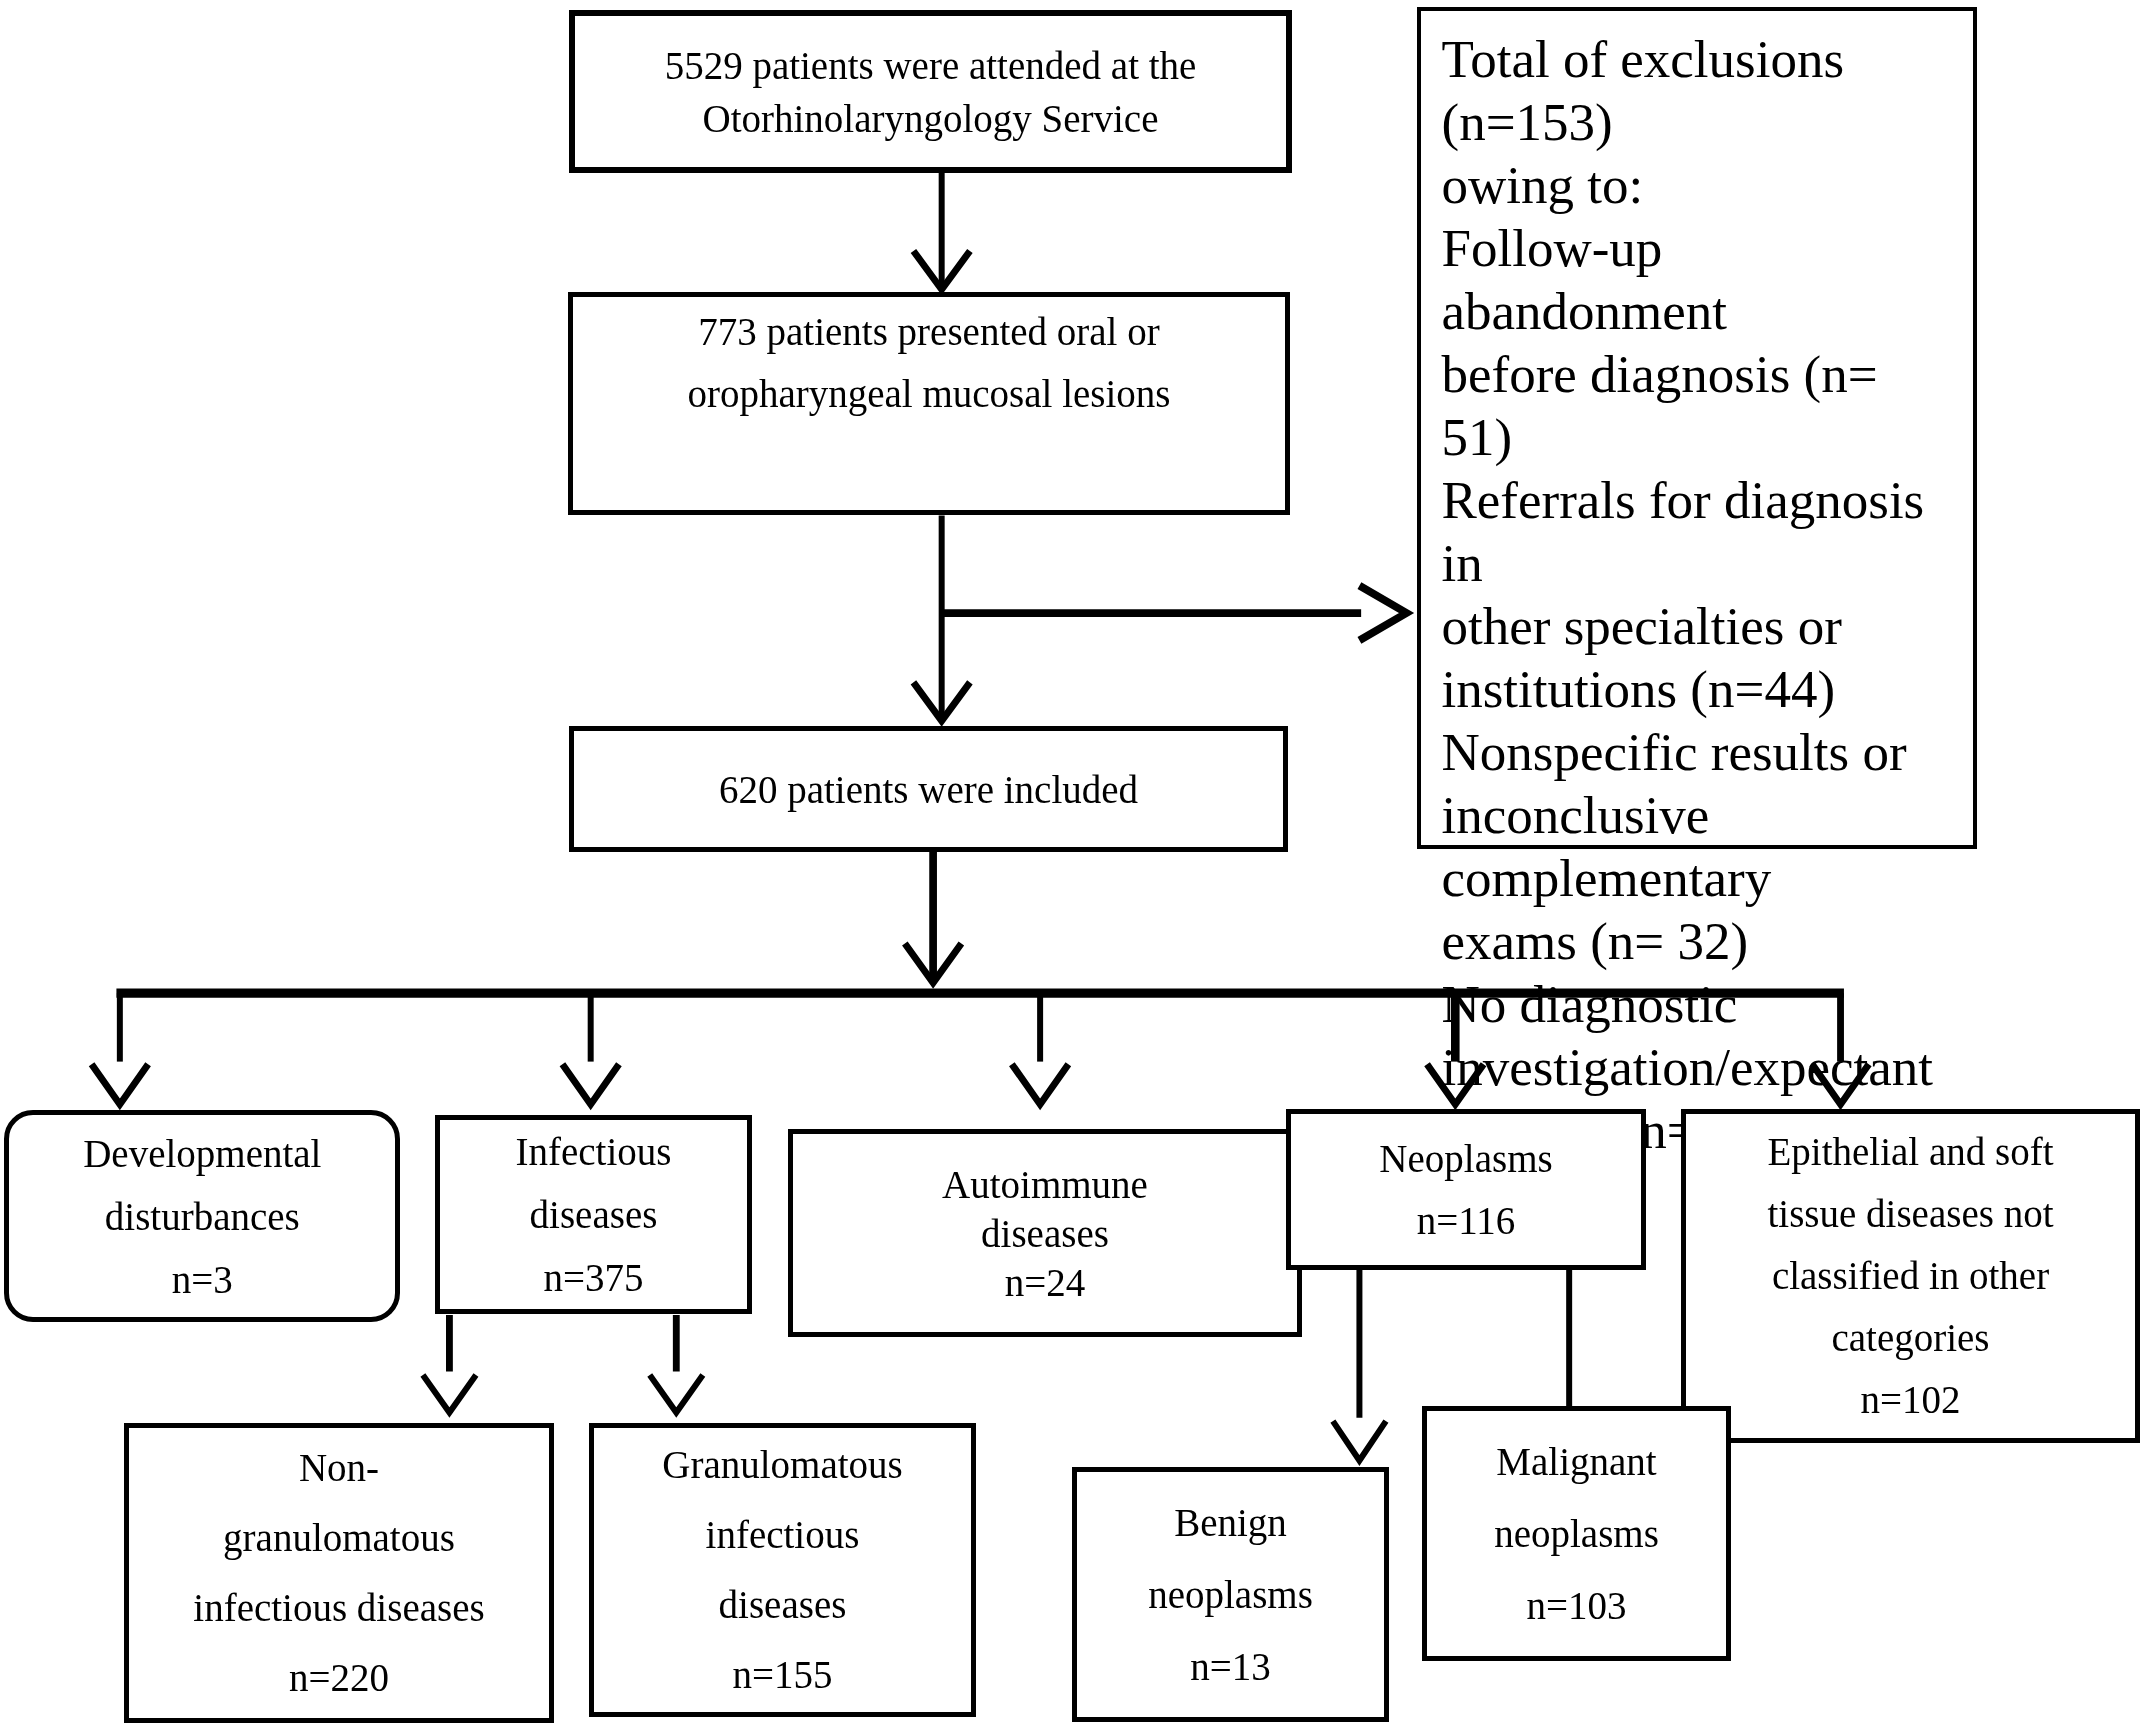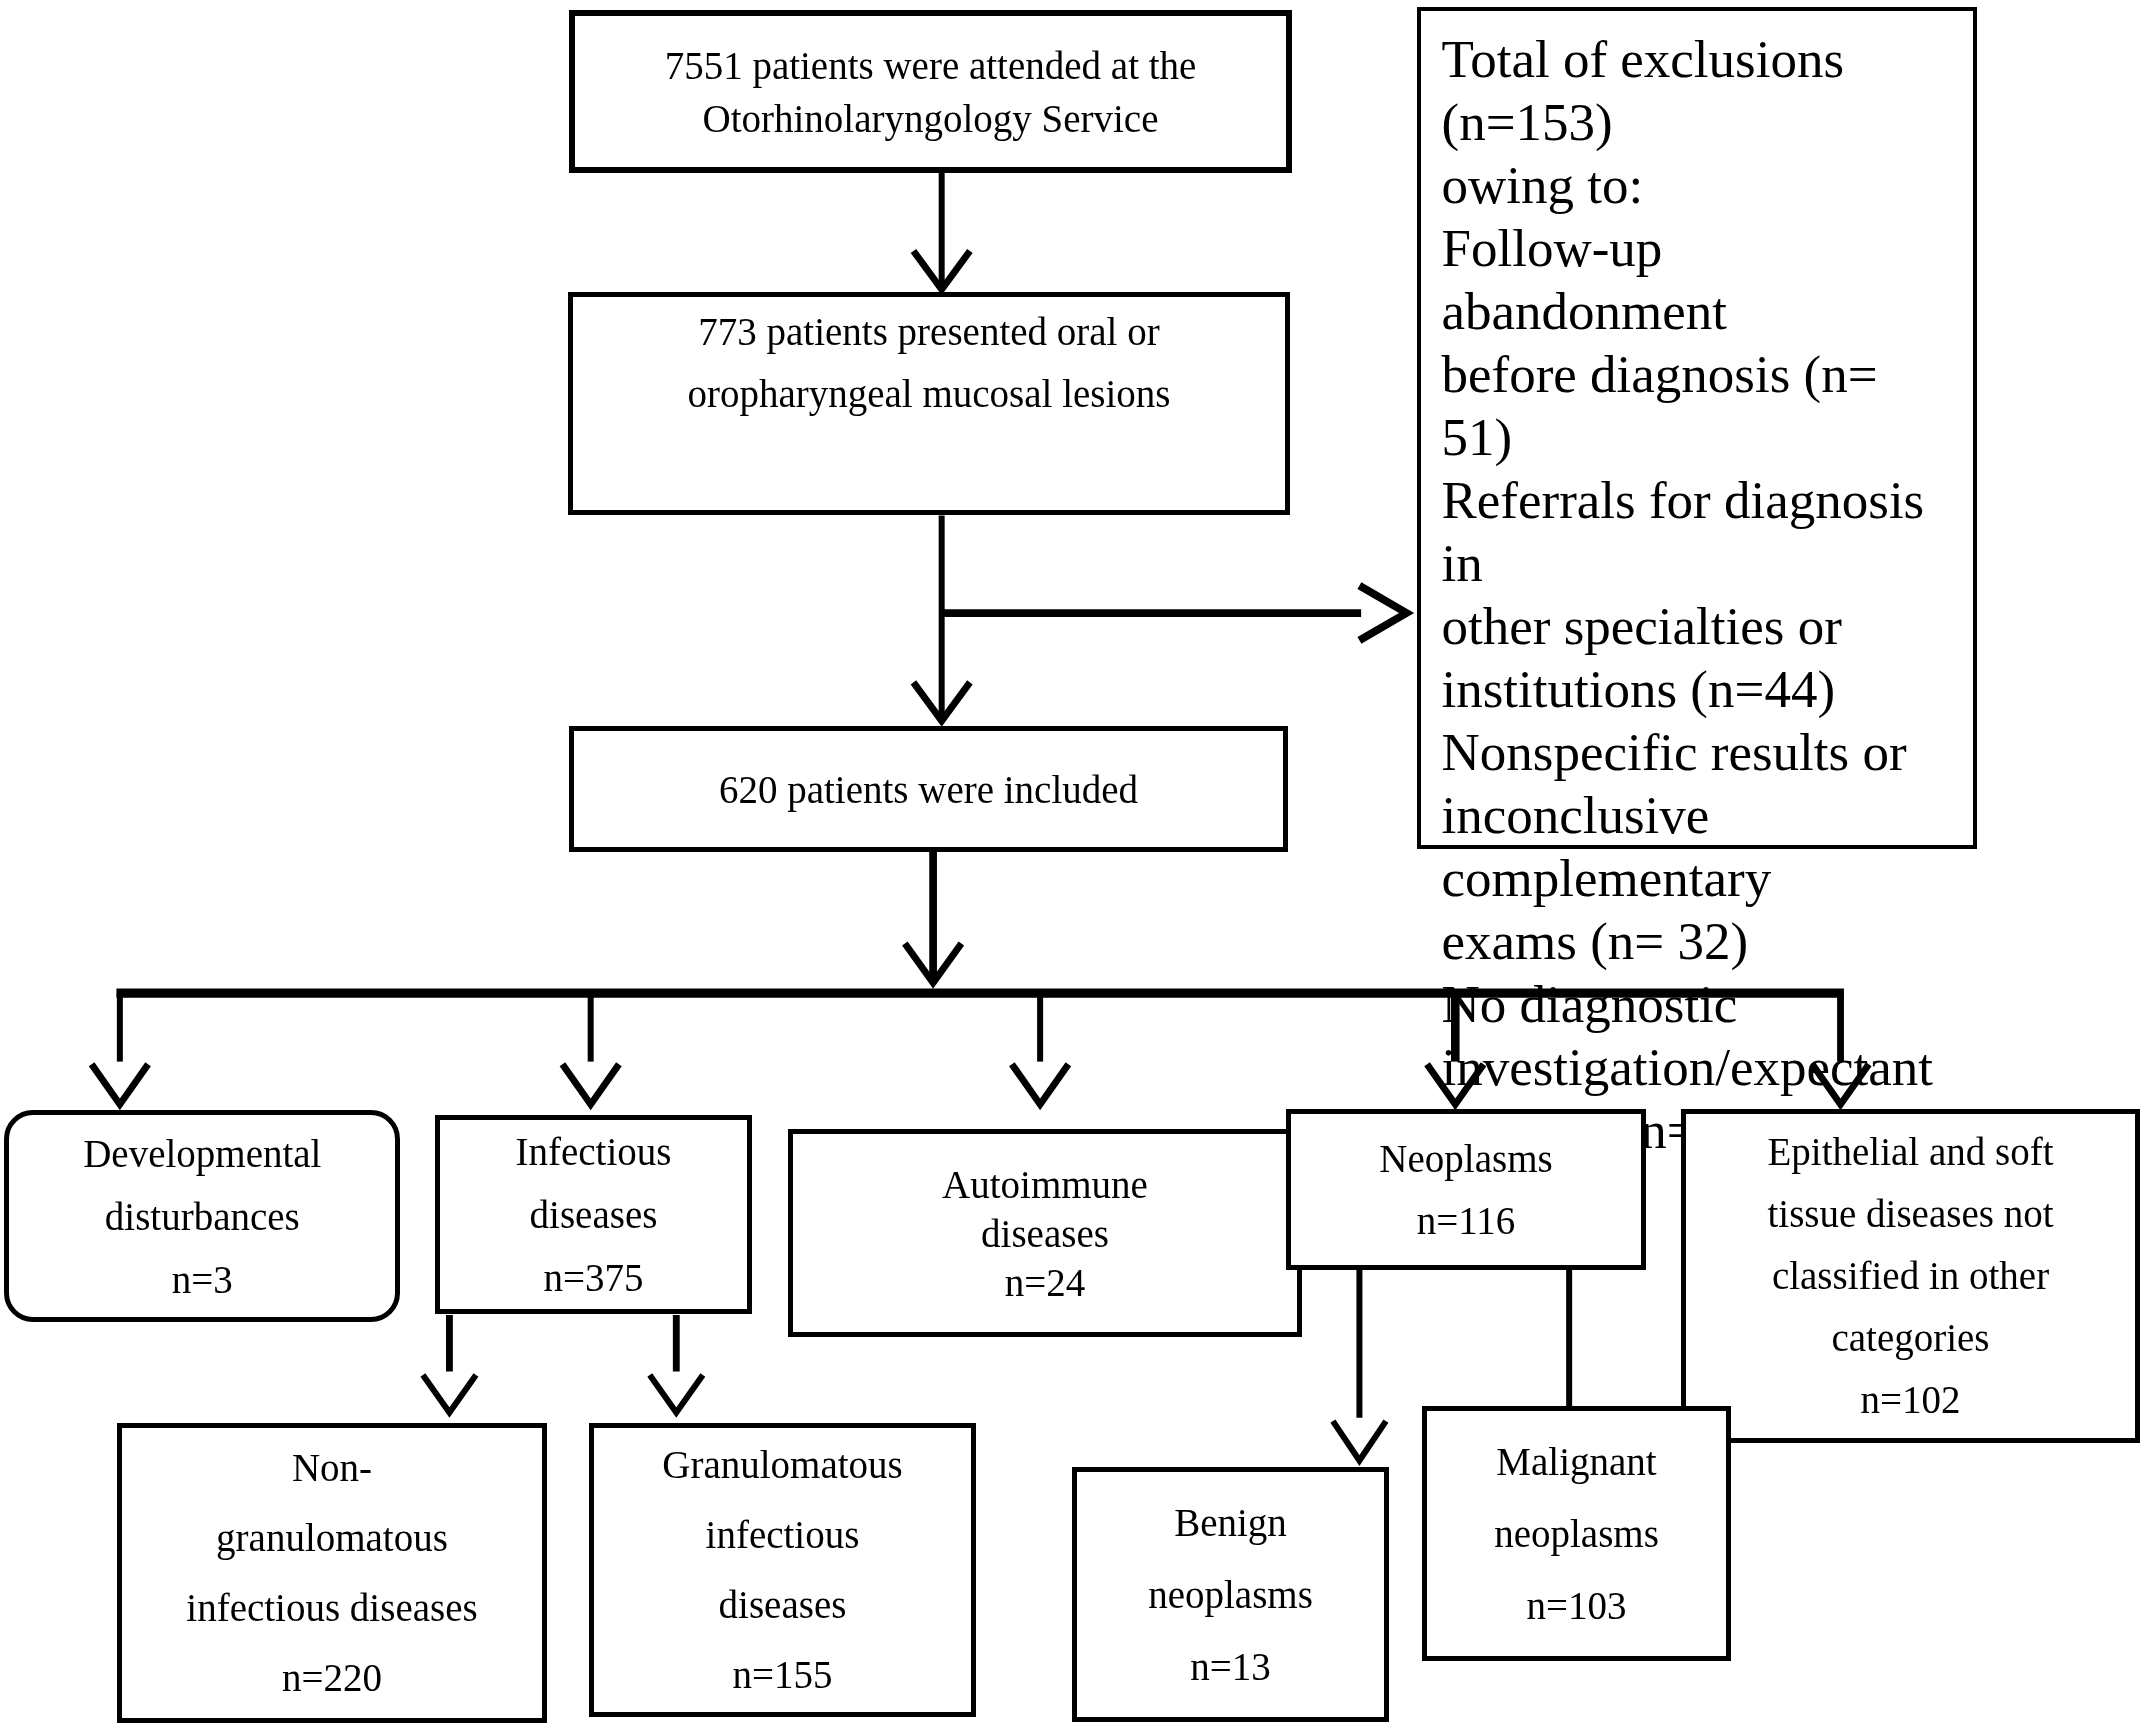--- a/index.html
+++ b/index.html
@@ -20,21 +20,21 @@
   #node-lesions           { left:568px;  top:292px;  width:722px; height:223px; line-height:62px; padding-bottom:81px; }
   #node-included          { left:569px;  top:726px;  width:719px; height:126px; }
   #node-exclusions        { left:1417px; top:6.8px;    width:560px; height:842px; border-width:4.3px;
                             align-items:flex-start; justify-content:flex-start; text-align:left;
                             font-size:53px; line-height:63px; padding:17px 15.4px 0 20.5px; }
   #node-developmental     { left:4.3px;    top:1110px; width:396px; height:212px; line-height:63px;border-radius:29px; }
   #node-infectious        { left:435px;  top:1115px; width:317px; height:199px; line-height:63px; }
   #node-autoimmune        { left:788px;  top:1109px; width:514px; height:208px; line-height:49px;margin-top:20px; }
   #node-neoplasms         { left:1286px; top:1109px; width:360px; height:161px; line-height:62px; }
   #node-epithelial        { left:1681px; top:1109px; width:459px; height:334px; line-height:62px; }
-  #node-non-granulomatous { left:117px;  top:1423px; width:430px; height:300px; line-height:70px; }
+  #node-non-granulomatous { left:124px;  top:1423px; width:430px; height:300px; line-height:70px; }
   #node-granulomatous     { left:589px;  top:1423px; width:387px; height:294px; line-height:70px; }
   #node-benign            { left:1072px; top:1467px; width:317px; height:255px; line-height:72px; }
   #node-malignant         { left:1422px; top:1406px; width:309px; height:255px; line-height:72px; }
 </style>
 </head>
 <body>
 
 <div class="canvas">
 
   <svg class="wires" width="2147" height="1732" viewBox="0 0 2508 2023">
@@ -95,21 +95,21 @@
     <g>
       <line x1="1588" y1="1483" x2="1588" y2="1656" stroke-width="7"></line>
       <path d="M1557 1660 L1588 1706 L1619 1660" stroke-width="7"></path>
     </g>
     <g>
       <line x1="1833" y1="1483" x2="1833" y2="1656" stroke-width="7"></line>
       <path d="M1802 1660 L1833 1706 L1864 1660" stroke-width="7"></path>
     </g>
   </svg>
 
-  <div class="node" id="node-attended">7551 patients were attended at the
+  <div class="node" id="node-attended">5529 patients were attended at the
 Otorhinolaryngology Service</div>
 
   <div class="node" id="node-lesions">773 patients presented oral or
 oropharyngeal mucosal lesions</div>
 
   <div class="node" id="node-included">620 patients were included</div>
 
   <div class="node" id="node-exclusions">Total of exclusions (n=153)
 owing to:
 Follow-up abandonment

